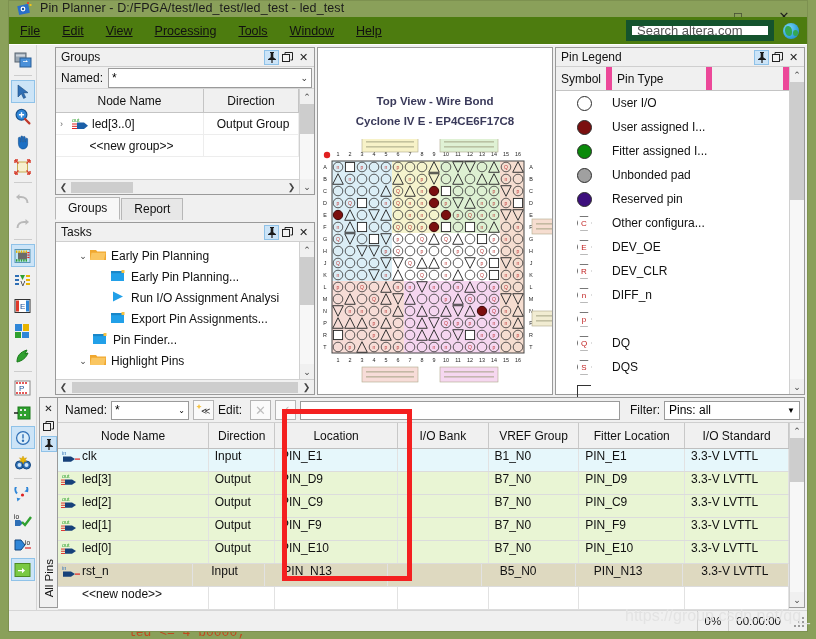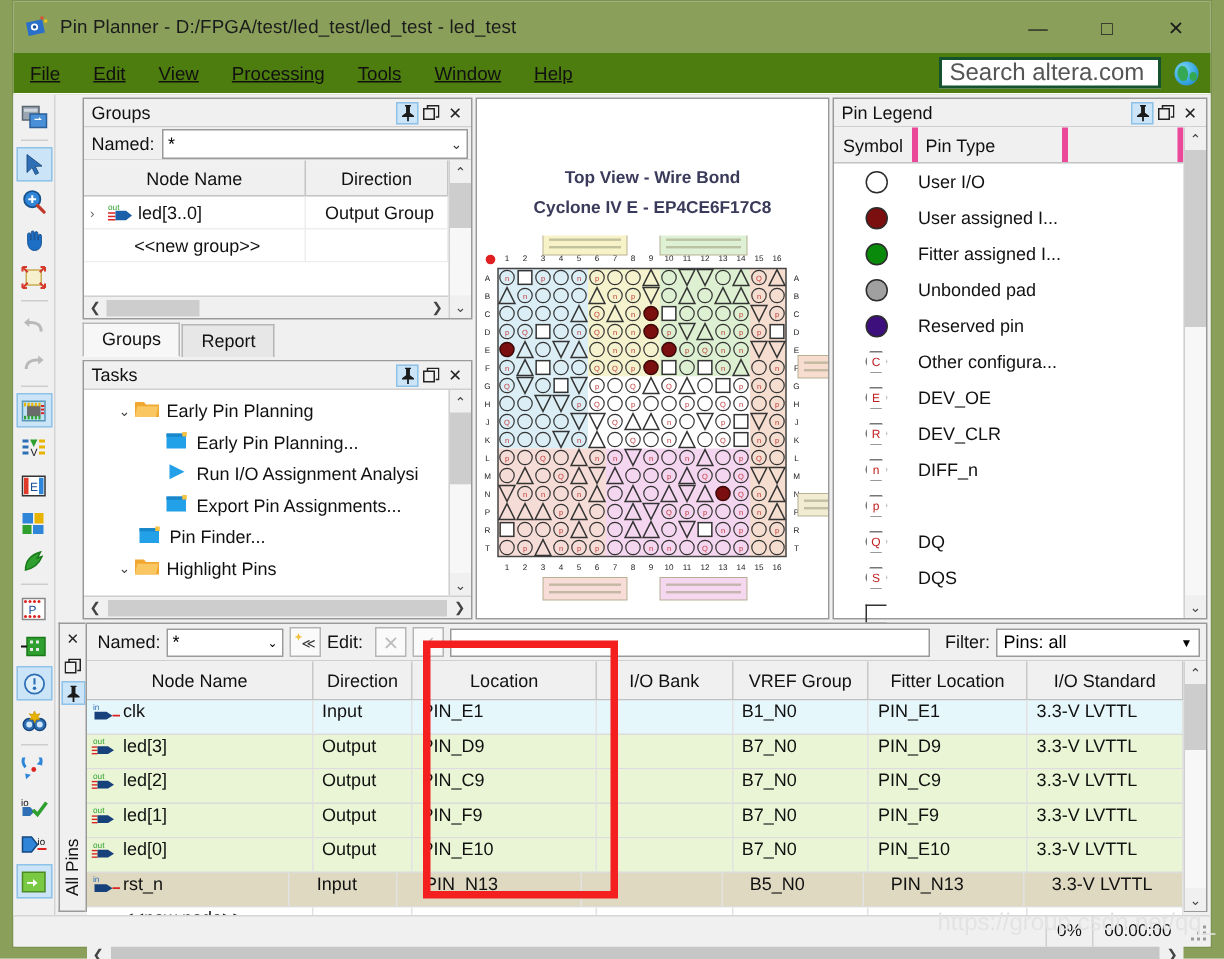--- a/index.html
+++ b/index.html
@@ -31,22 +31,22 @@
   
   #window {
     position: absolute; left: 8px; top: 0px;
     width: 800px; height: 632px;
     background: #f0f0f0;
     border: 1px solid #7d9150;
     display: flex; flex-direction: column;
   }
   
   #titlebar {
-    height: 34px; background: #8aa05a;
-    display: flex; align-items: center;
+    height: 16px; background: #8aa05a;
+    display: flex; 
     flex: 0 0 auto;
   }
   #titlebar .appicon {
     width: 16px; height: 16px; margin-left: 8px; margin-right: 7px;
     position: relative;
   }
   #titlebar .title {
     color: #1b1b1b; font-size: 12.5px; font-weight: normal;
     letter-spacing: .1px;
   }
@@ -60,22 +60,22 @@
     height: 28px; background: #4d7c0f;
     display: flex; align-items: center; flex: 0 0 auto;
     border-bottom: 1px solid #ffffff;
   }
   #menubar .mi {
     padding: 4px 11px; font-size: 12.5px; color: #111;
   }
   #menubar .mi u { text-decoration: underline; }
   .searchwrap { margin-left:auto; display:flex; align-items:center; padding-right:8px; }
   .searchbox {
-    width: 148px; height: 21px; border: 2px solid #14532d; background: #fff;
-    font-size: 16px; color: #555; padding: 0 5px; line-height: 19px;
+    width: 148px; height: 21px; border: 6px solid #14532d; background: #fff;
+    font-size: 13px; color: #555; padding: 0 5px; line-height: 19px;
     display:flex; align-items:center;
   }
   .globe {
     width: 16px; height: 16px; border-radius: 50%;
     background: radial-gradient(circle at 35% 32%, #7fd7f5 0%, #39a8e0 55%, #1a7ec2 100%);
     margin-left: 9px; position: relative; overflow: hidden;
   }
   .globe:after {
     content:''; position:absolute; left:2px; top:3px; width:7px; height:10px;
     background:#34a853; border-radius: 45% 55% 40% 60%;
@@ -163,21 +163,21 @@
   #devicePanel { flex: 1 1 auto; background: #ffffff; border: 1px solid #9a9a9a; min-width: 0;
     display:flex; flex-direction:column; align-items:center; position:relative; overflow:hidden;}
   .devtitle { font-size: 11.5px; color: #3a3a5a; margin-top: 47px; font-weight:600;}
   .devtitle2 { font-size: 11.5px; color: #3a3a5a; margin-top: 8px; font-weight:600;}
   #chip { position: relative; margin-top: 12px; }
   
   #legendPanel { width: 250px; flex: 0 0 auto; }
   .legwrap { flex:1 1 auto; display:flex; min-height:0; background:#fff;}
   .legmain { flex:1 1 auto; min-width:0; }
   .leghead { display:flex; height:24px; background:#f0f0f0; border-bottom:1px solid #c4c4c4;}
-  .leghead div { display:flex; align-items:center; font-size:12px; color:#111; border-right:4px solid #ec4899; padding-left:5px;}
+  .leghead div { display:flex; align-items:center; font-size:12px; color:#111; border-right:6px solid #ec4899; padding-left:5px;}
   .legrow { display:flex; align-items:center; height:24px; font-size:12px; color:#111;}
   .legsym { width: 56px; display:flex; align-items:center; justify-content:center; }
   .dot { width:15px; height:15px; border-radius:50%; border:1px solid #2c2c2c; }
   .hex {
     width:15px;height:15px;display:flex;align-items:center;justify-content:center;
     font-size:8px;color:#c02020;border:1px solid #777;
     clip-path: polygon(25% 0,75% 0,100% 50%,75% 100%,25% 100%,0 50%);
     background:#fff;
   }
   .lshape { width:14px;height:13px;border-left:1px solid #333;border-bottom:1px solid #333;border-top:1px solid #333;}

